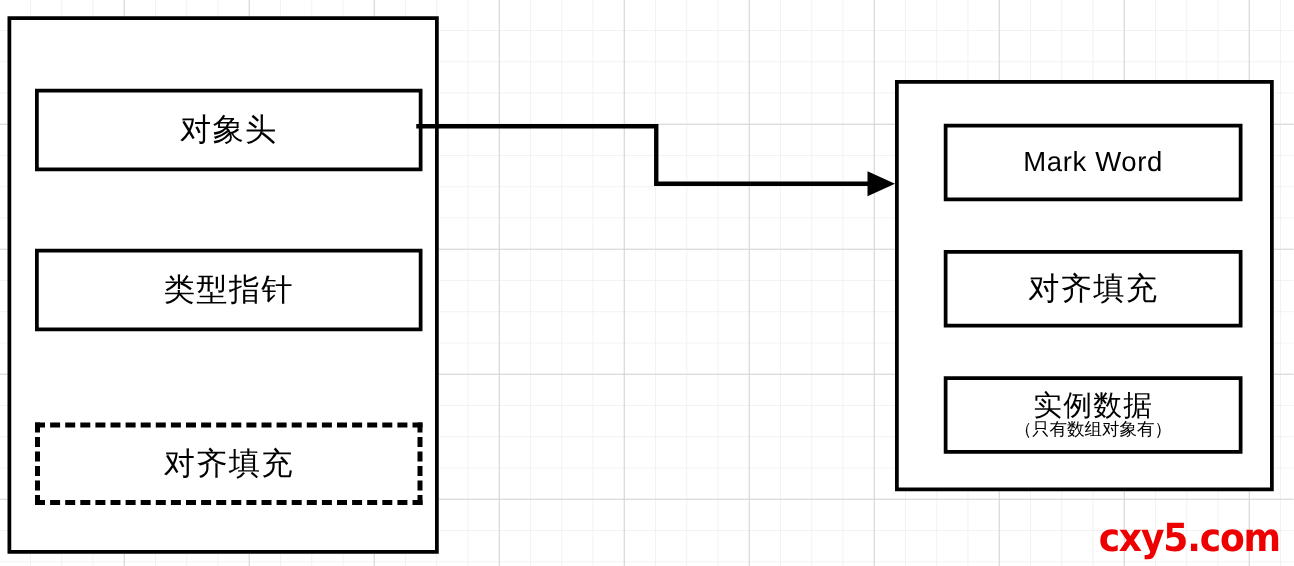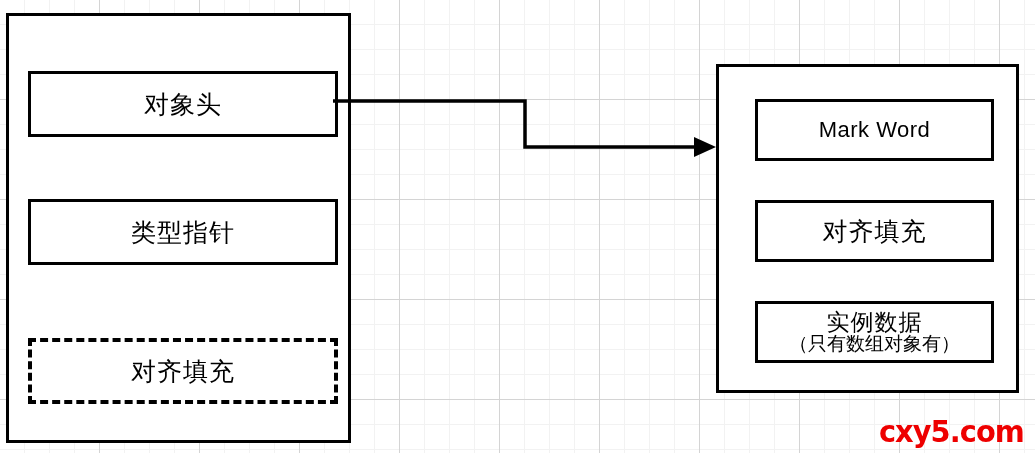--- a/index.html
+++ b/index.html
@@ -97,21 +97,21 @@
     line-height: 1.05;
     letter-spacing: 0.5px;
     font-weight: 400;
   }
   .label-cn-main {
     font-size: 23px;
     line-height: 1.0;
     letter-spacing: 1px;
   }
   .label-cn-sub {
-    font-size: 19px;
+    font-size: 14px;
     line-height: 1.05;
     letter-spacing: 0px;
   }
 
   
   #connector {
     position: absolute;
     left: 0;
     top: 0;
     width: 1035px;

